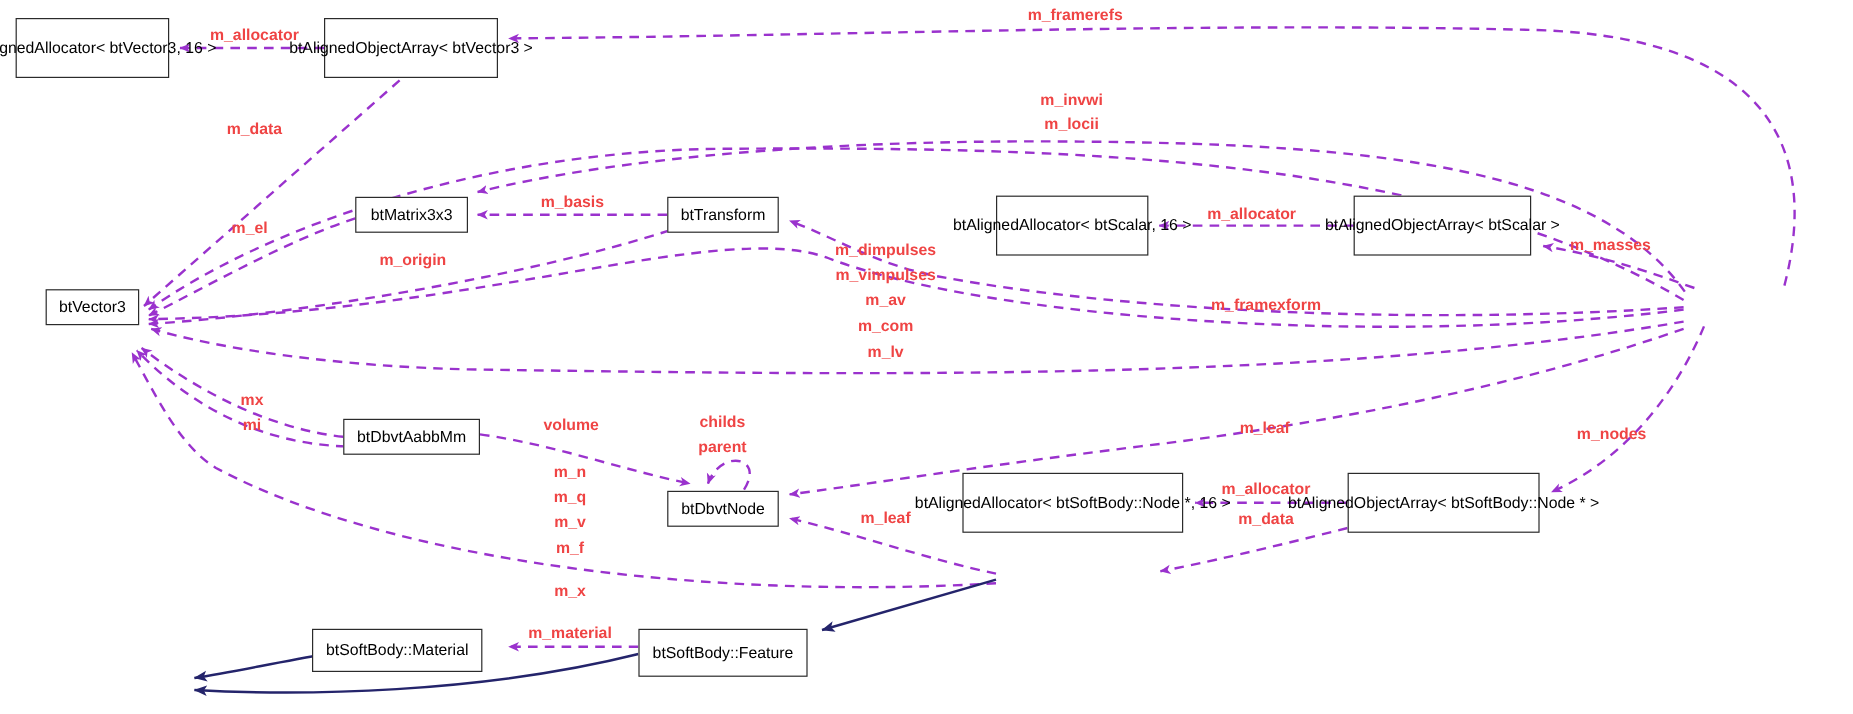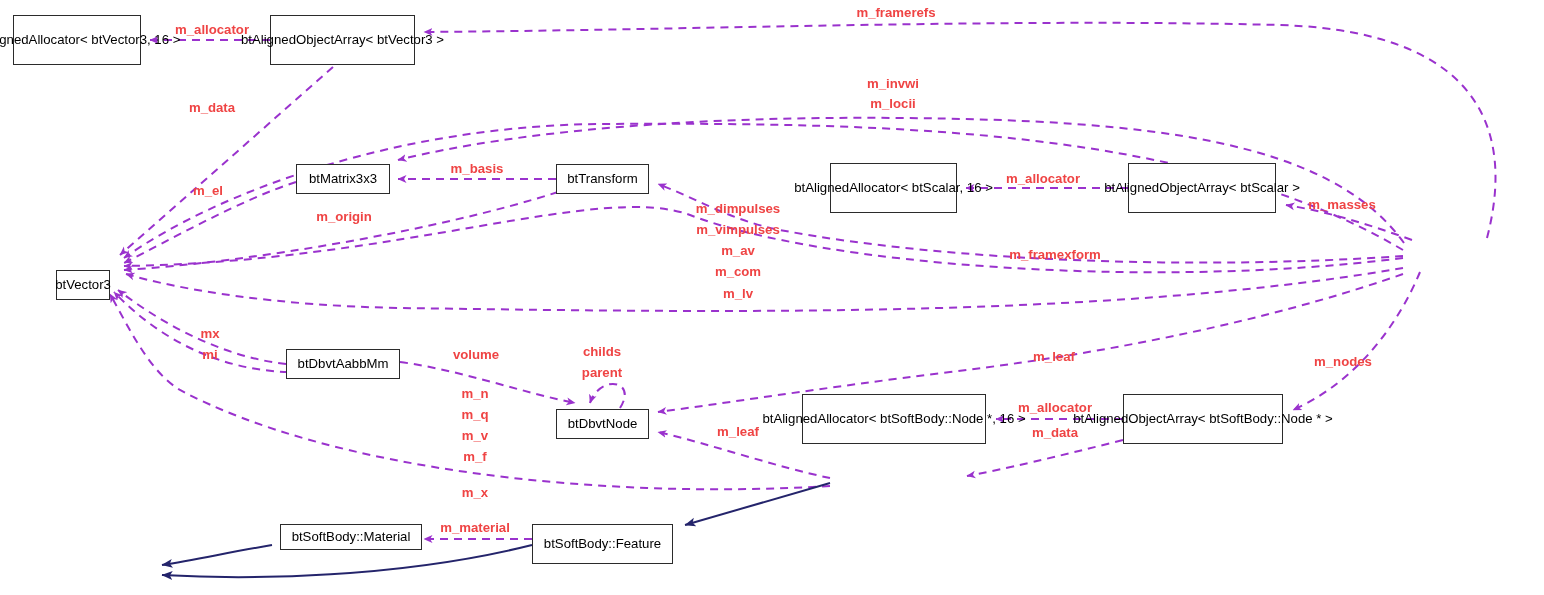--- a/index.html
+++ b/index.html
@@ -157,21 +157,21 @@
     <span>btAlignedAllocator</span>
     <span class="line2">&lt; btScalar, 16 &gt;</span>
   </div>
 
   <div class="node" style="left:1128px; top:163px; width:148px; height:50px;">
     <span>btAlignedObjectArray</span>
     <span class="line2">&lt; btScalar &gt;</span>
   </div>
 
 
-  <div class="node" style="left:38px; top:270px; width:54px; height:30px;margin-left:18px;">
+  <div class="node" style="left:38px; top:241px; width:78px; height:30px;">
     <span>btVector3</span>
   </div>
 
   <div class="node" style="left:286px; top:349px; width:114px; height:30px;">
     <span>btDbvtAabbMm</span>
   </div>
 
   <div class="node" style="left:556px; top:409px; width:93px; height:30px;">
     <span>btDbvtNode</span>
   </div>
@@ -180,21 +180,21 @@
     <span>btAlignedAllocator</span>
     <span class="line2">&lt; btSoftBody::Node *, 16 &gt;</span>
   </div>
 
   <div class="node" style="left:1123px; top:394px; width:160px; height:50px;">
     <span>btAlignedObjectArray</span>
     <span class="line2">&lt; btSoftBody::Node * &gt;</span>
   </div>
 
 
-  <div class="node" style="left:280px; top:524px; width:142px; height:26px;">
+  <div class="node" style="left:260px; top:524px; width:142px; height:36px;">
     <span>btSoftBody::Material</span>
   </div>
 
   <div class="node" style="left:532px; top:524px; width:141px; height:40px;">
     <span>btSoftBody::Feature</span>
   </div>
 
 
   <div class="edge-label" style="left:212px;  top:29px;">m_allocator</div>
   <div class="edge-label" style="left:896px;  top:12px;">m_framerefs</div>

